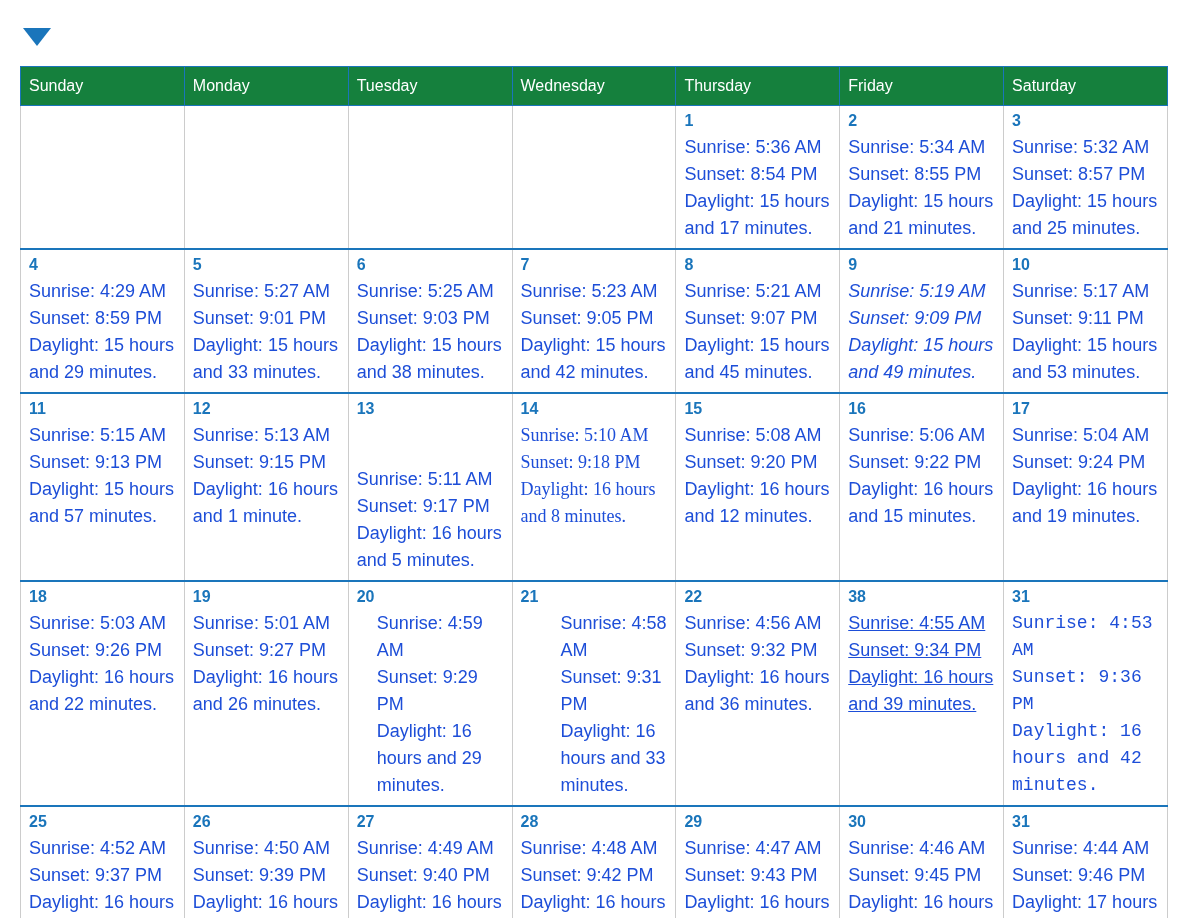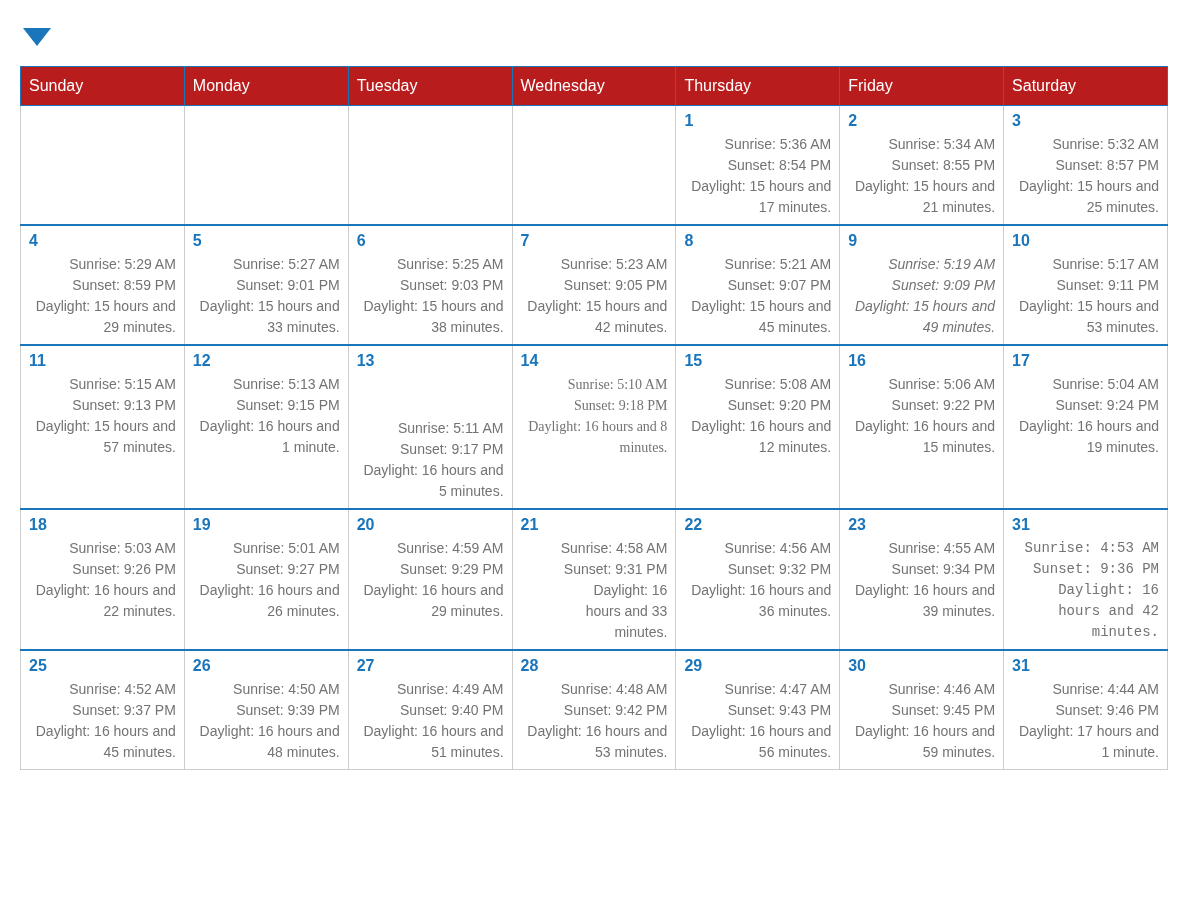--- a/index.html
+++ b/index.html
@@ -57,21 +57,21 @@
       font-size: 22px;
       color: #555;
       margin-top: 4px;
     }
     .calendar {
       width: 100%;
       border-collapse: collapse;
       border: 1px solid #999;
     }
     .calendar th {
-      background-color: #b91c1c;
+      background-color: #15803d;
       color: #fff;
       padding: 10px 8px;
       font-size: 16px;
       font-weight: normal;
       text-align: left;
       border: 1px solid #1a75bb;
     }
     .calendar td {
       vertical-align: top;
       padding: 6px 8px;
@@ -82,24 +82,23 @@
       color: #333;
     }
     .day-number {
       font-size: 16px;
       color: #1a75bb;
       font-weight: bold;
       display: block;
       margin-bottom: 4px;
     }
     .day-info {
-      font-size: 14px;
+      font-size: 18px;
       line-height: 1.5;
-      color: #737373;
-      text-align: right;
+      color: #1d4ed8;
     }
     .empty-cell {
       background: #fff;
     }
     tr.week-row td {
       border-top: 2px solid #1a75bb;
     }
     tr:first-child td {
       border-top: 1px solid #ccc;
     }
@@ -154,21 +153,21 @@
         <td style="border-top: 1px solid rgb(204, 204, 204);">
           <span class="day-number">3</span>
           <div class="day-info" style="white-space: pre-line;">Sunrise: 5:32 AM
 Sunset: 8:57 PM
 Daylight: 15 hours and 25 minutes.</div>
         </td>
       </tr>
       <tr class="week-row">
         <td>
           <span class="day-number">4</span>
-          <div class="day-info" style="white-space: pre-line;">Sunrise: 5:29 AM
+          <div class="day-info" style="white-space: pre-line;">Sunrise: 4:29 AM
 Sunset: 8:59 PM
 Daylight: 15 hours and 29 minutes.</div>
         </td>
         <td>
           <span class="day-number">5</span>
           <div class="day-info" style="white-space: pre-line;">Sunrise: 5:27 AM
 Sunset: 9:01 PM
 Daylight: 15 hours and 33 minutes.</div>
         </td>
         <td>
@@ -254,39 +253,39 @@
 Daylight: 16 hours and 22 minutes.</div>
         </td>
         <td>
           <span class="day-number">19</span>
           <div class="day-info" style="white-space: pre-line;">Sunrise: 5:01 AM
 Sunset: 9:27 PM
 Daylight: 16 hours and 26 minutes.</div>
         </td>
         <td>
           <span class="day-number">20</span>
-          <div class="day-info" style="white-space: pre-line;">Sunrise: 4:59 AM
+          <div class="day-info" style="white-space: pre-line; margin-left: 20px;">Sunrise: 4:59 AM
 Sunset: 9:29 PM
 Daylight: 16 hours and 29 minutes.</div>
         </td>
         <td>
           <span class="day-number">21</span>
           <div class="day-info" style="white-space: pre-line; margin-left: 40px;">Sunrise: 4:58 AM
 Sunset: 9:31 PM
 Daylight: 16 hours and 33 minutes.</div>
         </td>
         <td>
           <span class="day-number">22</span>
           <div class="day-info" style="white-space: pre-line;">Sunrise: 4:56 AM
 Sunset: 9:32 PM
 Daylight: 16 hours and 36 minutes.</div>
         </td>
         <td>
-          <span class="day-number">23</span>
-          <div class="day-info" style="white-space: pre-line;">Sunrise: 4:55 AM
+          <span class="day-number">38</span>
+          <div class="day-info" style="white-space: pre-line; text-decoration: underline;">Sunrise: 4:55 AM
 Sunset: 9:34 PM
 Daylight: 16 hours and 39 minutes.</div>
         </td>
         <td>
           <span class="day-number">31</span>
           <div class="day-info" style="white-space: pre-line; font-family: Liberation Mono, monospace;">Sunrise: 4:53 AM
 Sunset: 9:36 PM
 Daylight: 16 hours and 42 minutes.</div>
         </td>
       </tr>

